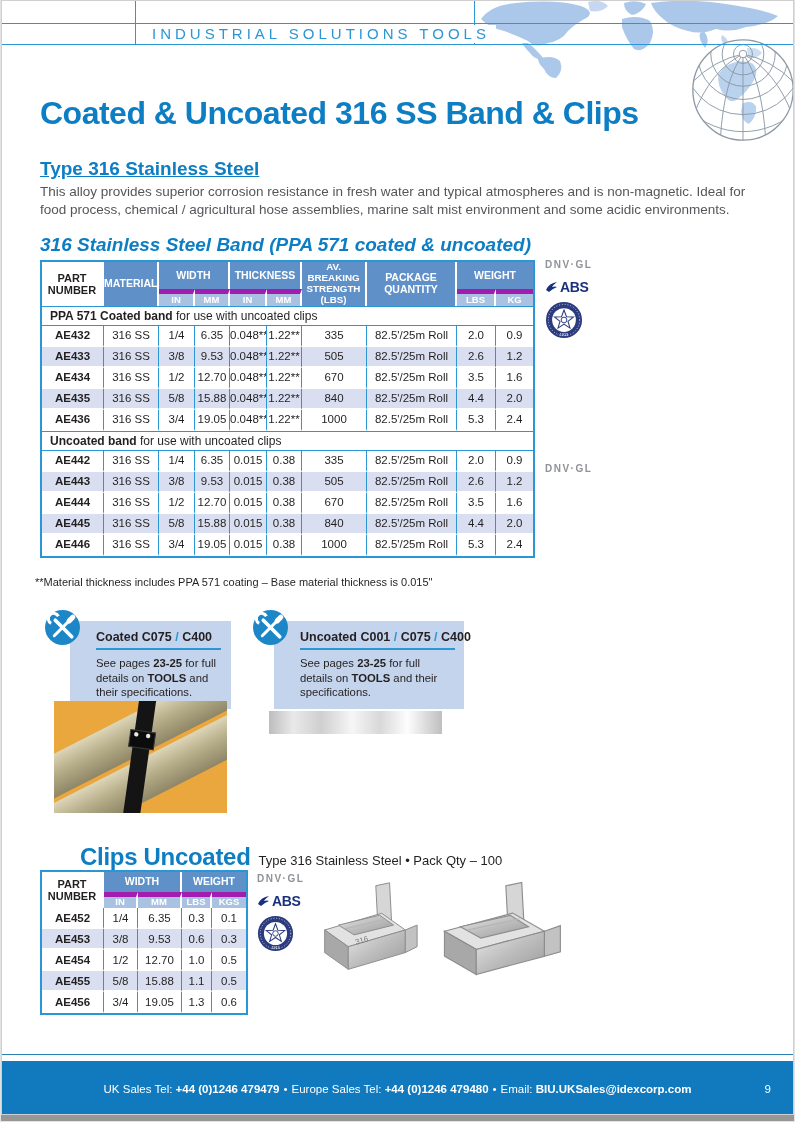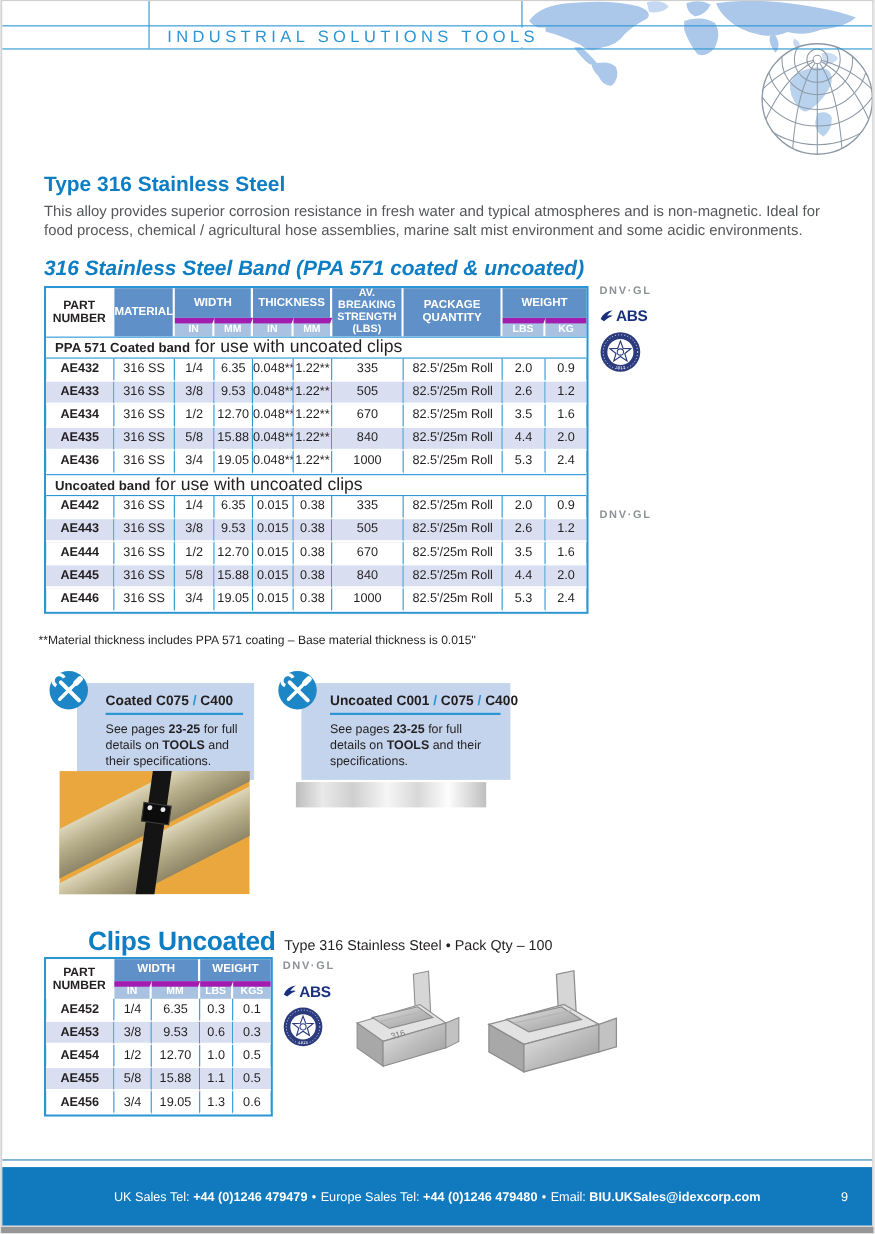--- a/index.html
+++ b/index.html
@@ -15,21 +15,21 @@
   .vline{position:absolute;top:0;width:1px;height:43px;background:#2a96d4;z-index:3;}
   .vline.v1{left:133px;}
   .vline.v2{left:472px;}
   .guide-title{position:absolute;left:150px;top:24px;height:18px;line-height:18px;
     font-size:15px;letter-spacing:4px;color:#2a96d4;z-index:4;white-space:nowrap;background:#fff;padding:0 6px 0 0;}
   .worldmap{position:absolute;left:474px;top:0;z-index:1;}
   .globe{position:absolute;left:688px;top:33px;z-index:2;}
 
   
   .page-title{position:absolute;left:38px;top:94px;font-size:32px;font-weight:bold;color:#0d7ec3;letter-spacing:-0.5px;z-index:5;}
-  .intro-heading{position:absolute;left:38px;top:157px;font-size:19px;font-weight:bold;color:#0d7ec3;}
+  .intro-heading{position:absolute;left:38px;top:157px;font-size:19px;font-weight:bold;color:#0d7ec3;text-decoration:underline;}
   .intro-body{position:absolute;left:38px;top:182px;width:712px;font-size:13.5px;line-height:1.32;color:#55565a;}
   .band-heading{position:absolute;left:38px;top:233px;font-size:19px;font-weight:bold;color:#0d7ec3;font-style:italic;}
 
   
   table{border-collapse:separate;border-spacing:0;table-layout:fixed;background:#fff;}
   .band-table{position:absolute;left:38px;top:259px;width:491px;border:2px solid #2a96d4;}
   .clips-table{position:absolute;left:38px;top:869px;width:204px;border:2px solid #2a96d4;}
   th,td{padding:0;overflow:hidden;}
   thead th{background:#5f91c8;color:#fff;font-size:10.5px;font-weight:bold;text-align:center;
     vertical-align:middle;white-space:pre-line;line-height:1.12;border-right:2px solid #fff;}
@@ -38,21 +38,21 @@
   thead th.part-h{background:#fff;color:#231f20;font-size:11px;}
   thead th:last-child{border-right:none;}
   th.small-h{font-size:9.8px;}
   tbody td{font-size:11.5px;text-align:center;height:21px;border-right:1px solid #2a96d4;border-bottom:2px solid #fff;vertical-align:middle;}
   tbody td:last-child{border-right:none;}
   tbody tr.shade td{background:#d9dff0;}
   tbody td.part{font-weight:bold;}
   tbody tr.group-row td{border-top:1px solid #2a96d4;border-bottom:1px solid #2a96d4;border-right:none;
     text-align:left;padding-left:8px;background:#fff;height:20px;}
   .group-label{font-weight:bold;font-size:12px;}
-  .group-note{font-size:16px;text-align:right;}
+  .group-note{font-size:12px;text-align:right;}
   .clips-table thead tr.t1 th{height:20px;}
   .clips-table thead tr.t2 th{height:16px;}
 
   .footnote{position:absolute;left:33px;top:575px;font-size:11px;color:#231f20;}
 
   
   .cert-col{position:absolute;z-index:5;}
   .dnv{font-size:10px;font-weight:bold;letter-spacing:1.5px;color:#8f9297;}
   .abs-wrap{display:flex;align-items:center;gap:2px;margin-top:9px;text-align:center;}
   .abs-text{font-size:14px;font-weight:bold;color:#19307f;letter-spacing:-0.3px;}
@@ -140,20 +140,21 @@
       </g>
       <circle cx="56" cy="18" r="4" fill="#fff" stroke="#8d99a5"></circle>
     </g>
   </svg>
   <div class="hline l1"></div>
   <div class="hline l2"></div>
   <div class="vline v1"></div>
   <div class="vline v2"></div>
   <div class="guide-title">INDUSTRIAL SOLUTIONS TOOLS</div>
 
+  <div class="page-title">Coated &amp; Uncoated 316 SS Band &amp; Clips</div>
   <div class="intro-heading">Type 316 Stainless Steel</div>
   <div class="intro-body">This alloy provides superior corrosion resistance in fresh water and typical atmospheres and is non-magnetic. Ideal for food process, chemical / agricultural hose assemblies, marine salt mist environment and some acidic environments.</div>
   <div class="band-heading">316 Stainless Steel Band (PPA 571 coated &amp; uncoated)</div>
 
   <table class="band-table">
     <colgroup>
       <col style="width:62px">
         <col style="width:55px">
         <col style="width:36px">
         <col style="width:35px">

